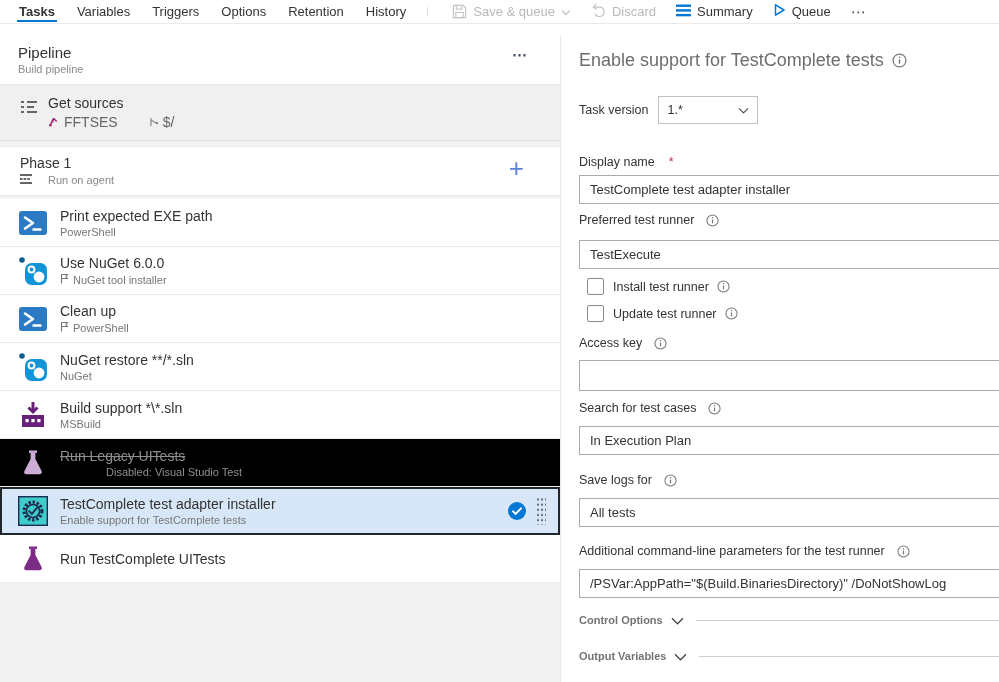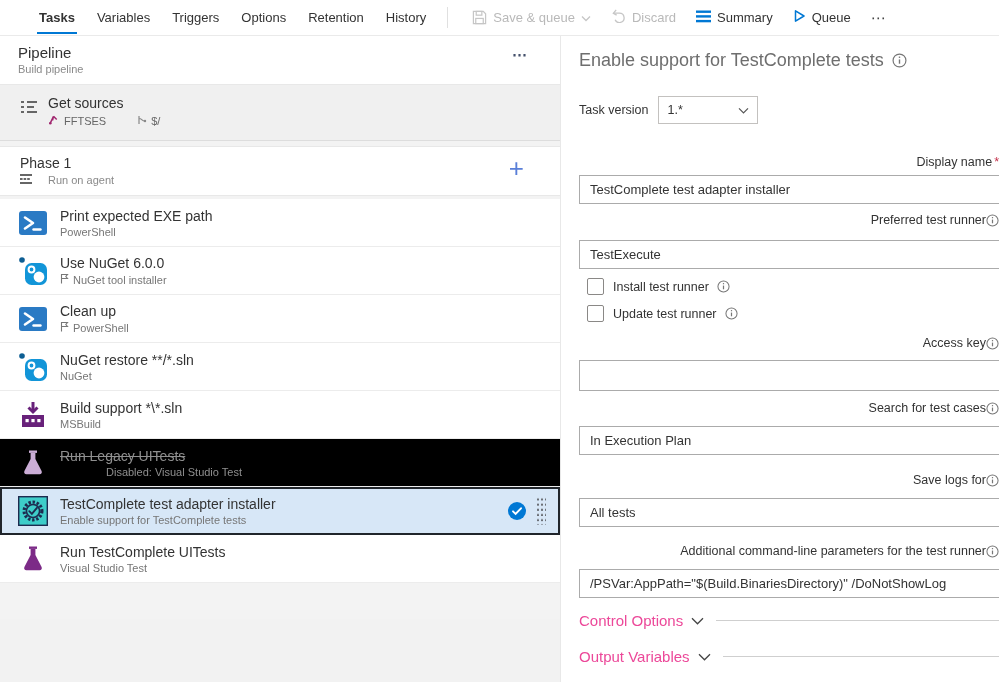--- a/index.html
+++ b/index.html
@@ -1,20 +1,20 @@
 <!DOCTYPE html>
 <html><head>
 <meta charset="utf-8">
 <style>
   * { box-sizing: border-box; margin: 0; padding: 0; }
   body { width: 999px; height: 682px; overflow: hidden; position: relative;
          font-family: "Liberation Sans", sans-serif; color: #333; background: #fff; }
 
   
-  .topbar { height: 36px; border-bottom: 1px solid #eaeaea; display: flex; align-items: stretch; padding-left: 28px; background:#fff; position: relative; z-index: 5; }
+  .topbar { height: 24px; border-bottom: 1px solid #eaeaea; display: flex; align-items: stretch; padding-left: 8px; background:#fff; position: relative; z-index: 5; }
   .tabs { display: flex; align-items: stretch; }
   .tab { font-size: 13px; padding: 0 11px; display: flex; align-items: center; position: relative; cursor: pointer; color:#333; }
   .tab.active { font-weight: bold; }
   .tab.active::after { content:""; position:absolute; left:9px; right:9px; bottom:1px; height:2px; background:#0078d4; }
   .tb-divider { width:1px; background:#e0e0e0; margin: 7px 14px 7px 10px; }
   .tb-actions { display:flex; align-items:center; }
   .tb-btn { display:flex; align-items:center; gap:6px; font-size:13px; padding:0 10px; height:100%; cursor:pointer; }
   .tb-btn.disabled { color:#b9b9b9; }
   .tb-btn svg { flex: none; }
   .tb-more { font-size:15px; letter-spacing:1px; padding:0 10px; color:#444; cursor:pointer; }
@@ -22,21 +22,21 @@
   
   .leftpane { position:absolute; left:0; top:36px; width:560px; bottom:0; background:#f3f3f3; }
   .pipeline-card { height:49px; background:#fff; border-bottom:1px solid #e8e8e8; padding:8px 18px 0 18px; position:relative; }
   .pipeline-title { font-size:15px; color:#333; }
   .pipeline-sub { font-size:11px; color:#8a8a8a; margin-top:2px; }
   .pipeline-more { position:absolute; right:32px; top:10px; font-size:15px; font-weight:bold; color:#44506b; letter-spacing:1px; cursor:pointer; }
 
   .get-sources { height:56px; background:#f0f0f0; border-bottom:1px solid #ddd; padding:10px 0 0 20px; display:flex; cursor:pointer; }
   .gs-icon { width:22px; margin:3px 6px 0 0; }
   .gs-title { font-size:14px; color:#333; }
-  .gs-sub { font-size:11px; color:#666; margin-top:3px; display:flex; align-items:center; gap:5px; }
+  .gs-sub { font-size:14px; color:#666; margin-top:3px; display:flex; align-items:center; gap:5px; }
   .gs-path { margin-left: 26px; display:flex; align-items:center; gap:4px; }
 
   .pane-gap5 { height:5px; }
   .pane-gap3 { height:3px; }
 
   .phase-card { height:50px; background:#fff; border-top:1px solid #e8e8e8; border-bottom:1px solid #e8e8e8; padding:8px 0 0 20px; position:relative; cursor:pointer; }
   .phase-title { font-size:14px; color:#333; }
   .phase-sub { font-size:11px; color:#8a8a8a; margin-top:3px; display:flex; align-items:center; gap:16px; }
   .phase-add { position:absolute; right:36px; top:8px; font-size:26px; font-weight:300; color:#5a7fd8; cursor:pointer; line-height:26px; }
 
@@ -57,30 +57,30 @@
 
   
   .panel { position:absolute; left:560px; top:36px; right:0; bottom:0; background:#fff; border-left:1px solid #e8e8e8; overflow:hidden; }
   .panel-inner { position:absolute; left:18px; right:0; top:0; bottom:0; }
   .panel-title { position:absolute; top:14px; left:0; font-size:18px; color:#6e6e6e; display:flex; align-items:center; gap:8px; }
   .tv-row { position:absolute; top:60px; left:0; display:flex; align-items:center; gap:10px; }
   .tv-label { font-size:12.5px; color:#333; }
   .combo { width:100px; height:28px; border:1px solid #c3c1bf; background:#fff; display:flex; align-items:center; justify-content:space-between; padding:0 8px; font-size:12.5px; cursor:pointer; }
 
   .fgroup { position:absolute; left:0; right:0; }
-  .flabel { font-size:12.5px; color:#333; display:flex; align-items:center; gap:0;justify-content:flex-end; }
+  .flabel { font-size:12.5px; color:#333; display:flex; align-items:center; gap:12px; }
   .req { color:#c4314b; margin-left:2px; }
   .finput { position:absolute; left:0; right:-2px; height:29px; border:1px solid #ababab; background:#fff;
             font-size:13px; color:#333; padding:0 10px; font-family:"Liberation Sans", sans-serif; outline:none; display:block; width:calc(100% + 2px); }
   .cbrow { position:absolute; left:8px; display:flex; align-items:center; gap:9px; cursor:pointer; }
   .cbbox { width:17px; height:17px; border:1px solid #8a8886; border-radius:2px; background:#fff; flex:none; }
   .cblabel { font-size:12.5px; color:#333; display:flex; align-items:center; gap:8px; }
 
   .section { position:absolute; left:0; right:0; display:flex; align-items:center; cursor:pointer; }
-  .section-title { font-size:15px; color:#ec4899; }
+  .section-title { font-size:11px; color:#737373;font-weight:bold; }
   .section svg { margin-left:8px; }
   .rule { flex:1; height:1px; background:#cfcfcf; margin-left:12px; }
 
   .info { display:inline-flex; cursor:pointer; }
 </style>
 </head>
 <body>
 
 <div class="topbar">
   <div class="tabs">
@@ -334,23 +334,20 @@
 
   <div class="task-row">
     <div class="task-icon">
       <svg width="30" height="30" viewBox="0 0 30 30">
           <rect x="11" y="2.5" width="8" height="2.4" fill="#7c2b87"></rect>
           <path d="M12.6 5h4.8v6l6.2 12.1c.8 1.5-.3 3.2-2 3.2H8.4c-1.7 0-2.8-1.7-2-3.2L12.6 11z" fill="#7c2b87"></path>
         </svg>
     </div>
     <div class="task-text">
       <div class="task-title">Run TestComplete UITests</div>
-      <div class="task-sub">
-          <span>Visual Studio Test</span>
-        </div>
     </div>
   </div>
 
   <div class="left-filler"></div>
 </div>
 
 <div class="panel">
   <div class="panel-inner">
 
     <div class="panel-title">

